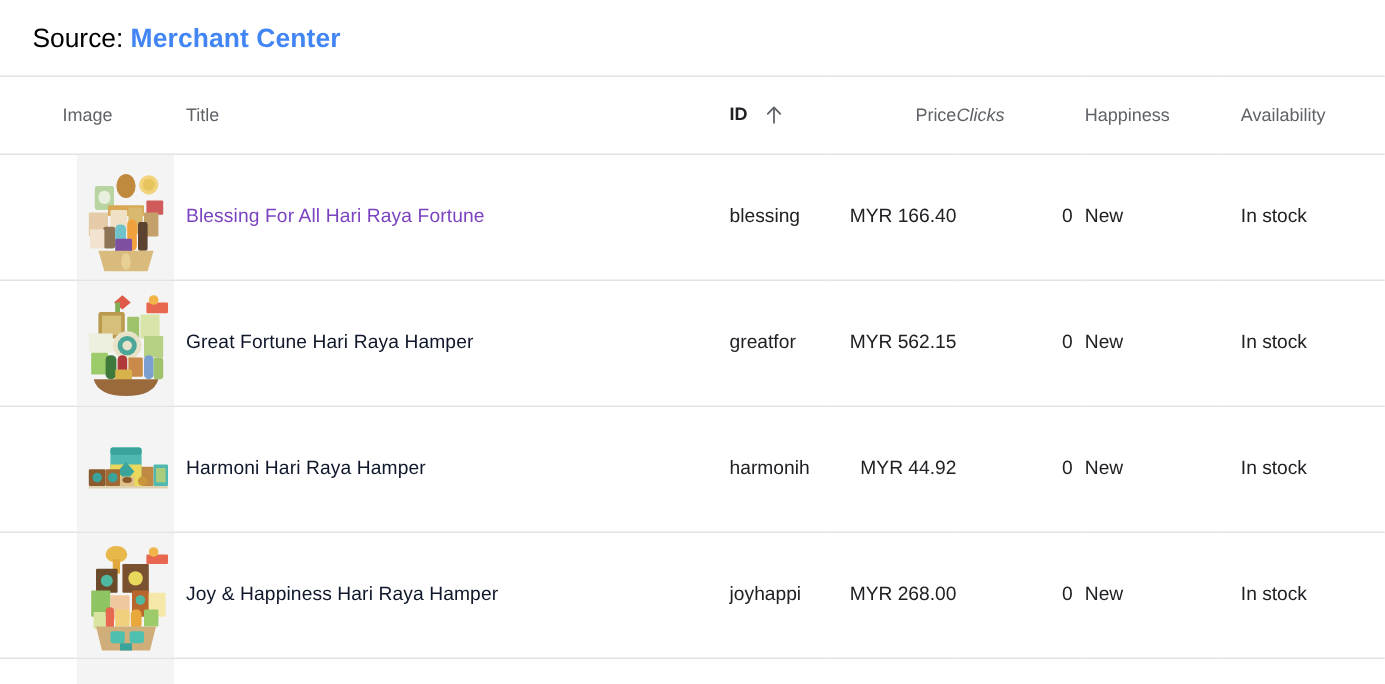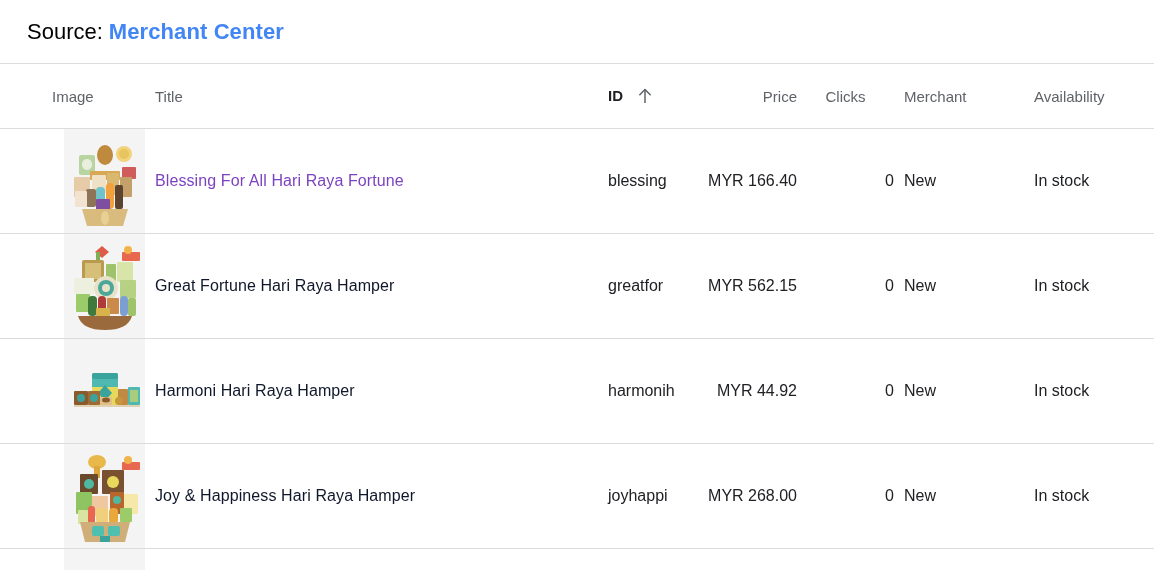--- a/index.html
+++ b/index.html
@@ -61,21 +61,21 @@
   .col-id     { width: 92px;  }
   .col-price  { width: 105px; }
   .col-clicks { width: 105px; }
   .col-cond   { width: 117px; }
   .col-avail  { width: 135px; }
 
   th.col-image  { text-align: left; padding-left: 52px; }
   th.col-title  { text-align: left; padding-left: 10px; }
   th.col-id     { text-align: left; padding-left: 8px; color:#202124; font-weight: bold; }
   th.col-price  { text-align: right; padding-right: 0; }
-  th.col-clicks { text-align: center; padding-right: 8px; }
+  th.col-clicks { text-align: left; padding-right: 8px; font-style: italic; }
   th.col-cond   { text-align: left; padding-left: 2px; }
   th.col-avail  { text-align: left; padding-left: 15px; }
 
   .id-head-wrap { display: inline-flex; gap: 14px; }
   .sort-arrow { display:inline-block; width: 16px; height: 18px; }
   .sort-arrow svg { display:block; }
 
   td.col-image { padding: 0; }
   .thumb-cell {
     width: 81px;
@@ -150,21 +150,21 @@
             </span>
           </span>
         </th>
         <th class="col-price">
           <span>Price</span>
         </th>
         <th class="col-clicks">
           <span>Clicks</span>
         </th>
         <th class="col-cond">
-          <span>Merchant</span>
+          <span>Happiness</span>
         </th>
         <th class="col-avail">
           <span>Availability</span>
         </th>
       </tr>
     </thead>
     <tbody>
 
       <tr>
         <td class="col-image">

